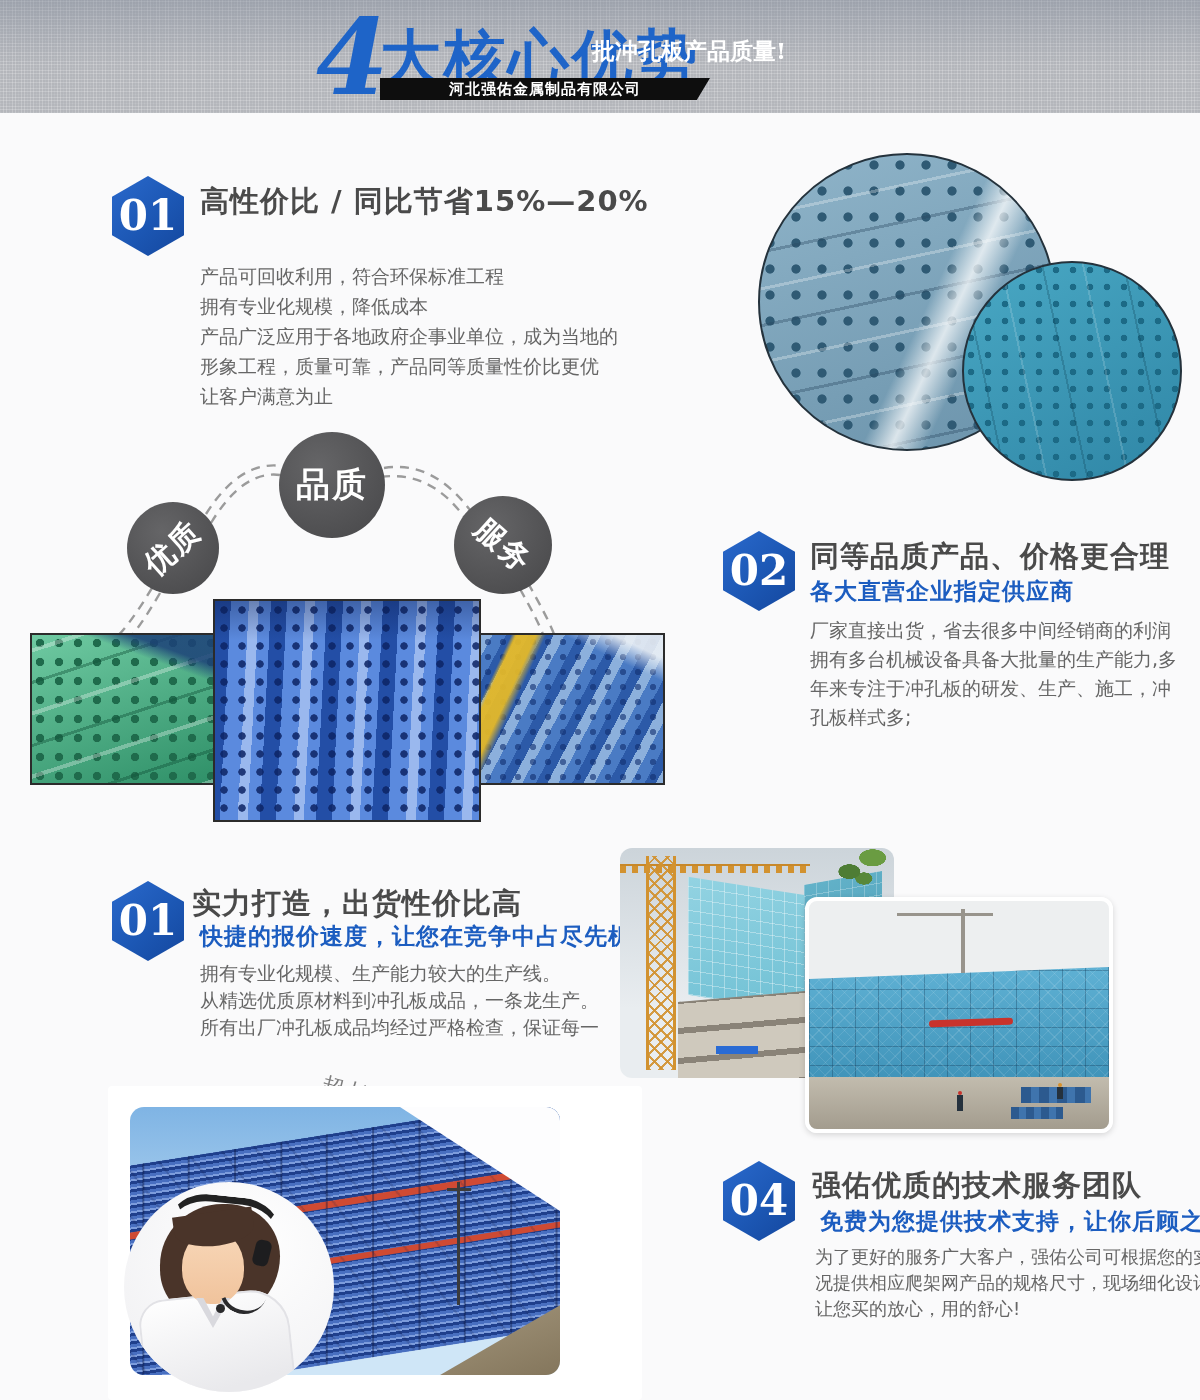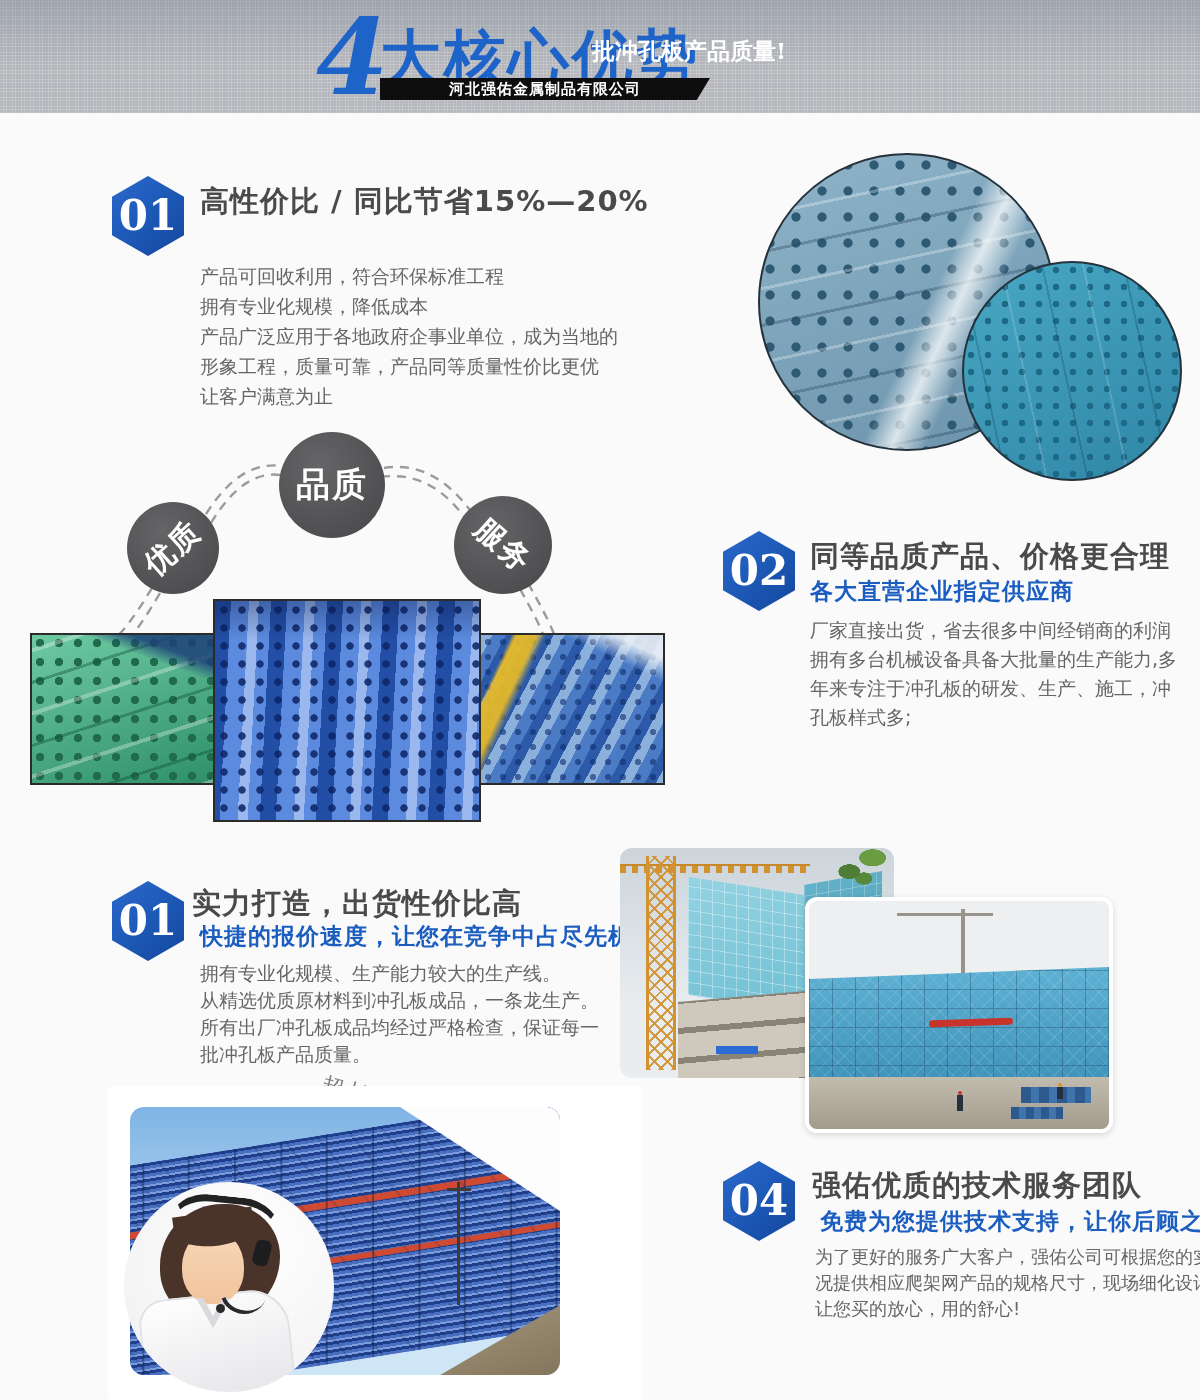--- a/index.html
+++ b/index.html
@@ -267,21 +267,20 @@
 
   <div class="hex" style="left:112px;top:881px;">
     <span>01</span>
   </div>
   <div class="sec-title" style="left:192px;top:884px;text-align:right;">实力打造，出货性价比高</div>
   <div class="sec-sub" style="left:200px;top:921px;">快捷的报价速度，让您在竞争中占尽先机</div>
   <div class="sec-body body-3" style="left:200px;top:960px;">
     <div>拥有专业化规模、生产能力较大的生产线。</div>
     <div>从精选优质原材料到冲孔板成品，一条龙生产。</div>
     <div>所有出厂冲孔板成品均经过严格检查，保证每一</div>
-    <div>批冲孔板产品质量。</div>
   </div>
 
   <div class="photoA">
     <div class="pa-jib"></div>
     <div class="pa-mast"></div>
     <div class="pa-mesh-l"></div>
     <div class="pa-mesh-r"></div>
     <div class="pa-floors"></div>
     <div class="pa-tree"></div>
     <div class="pa-sign"></div>

